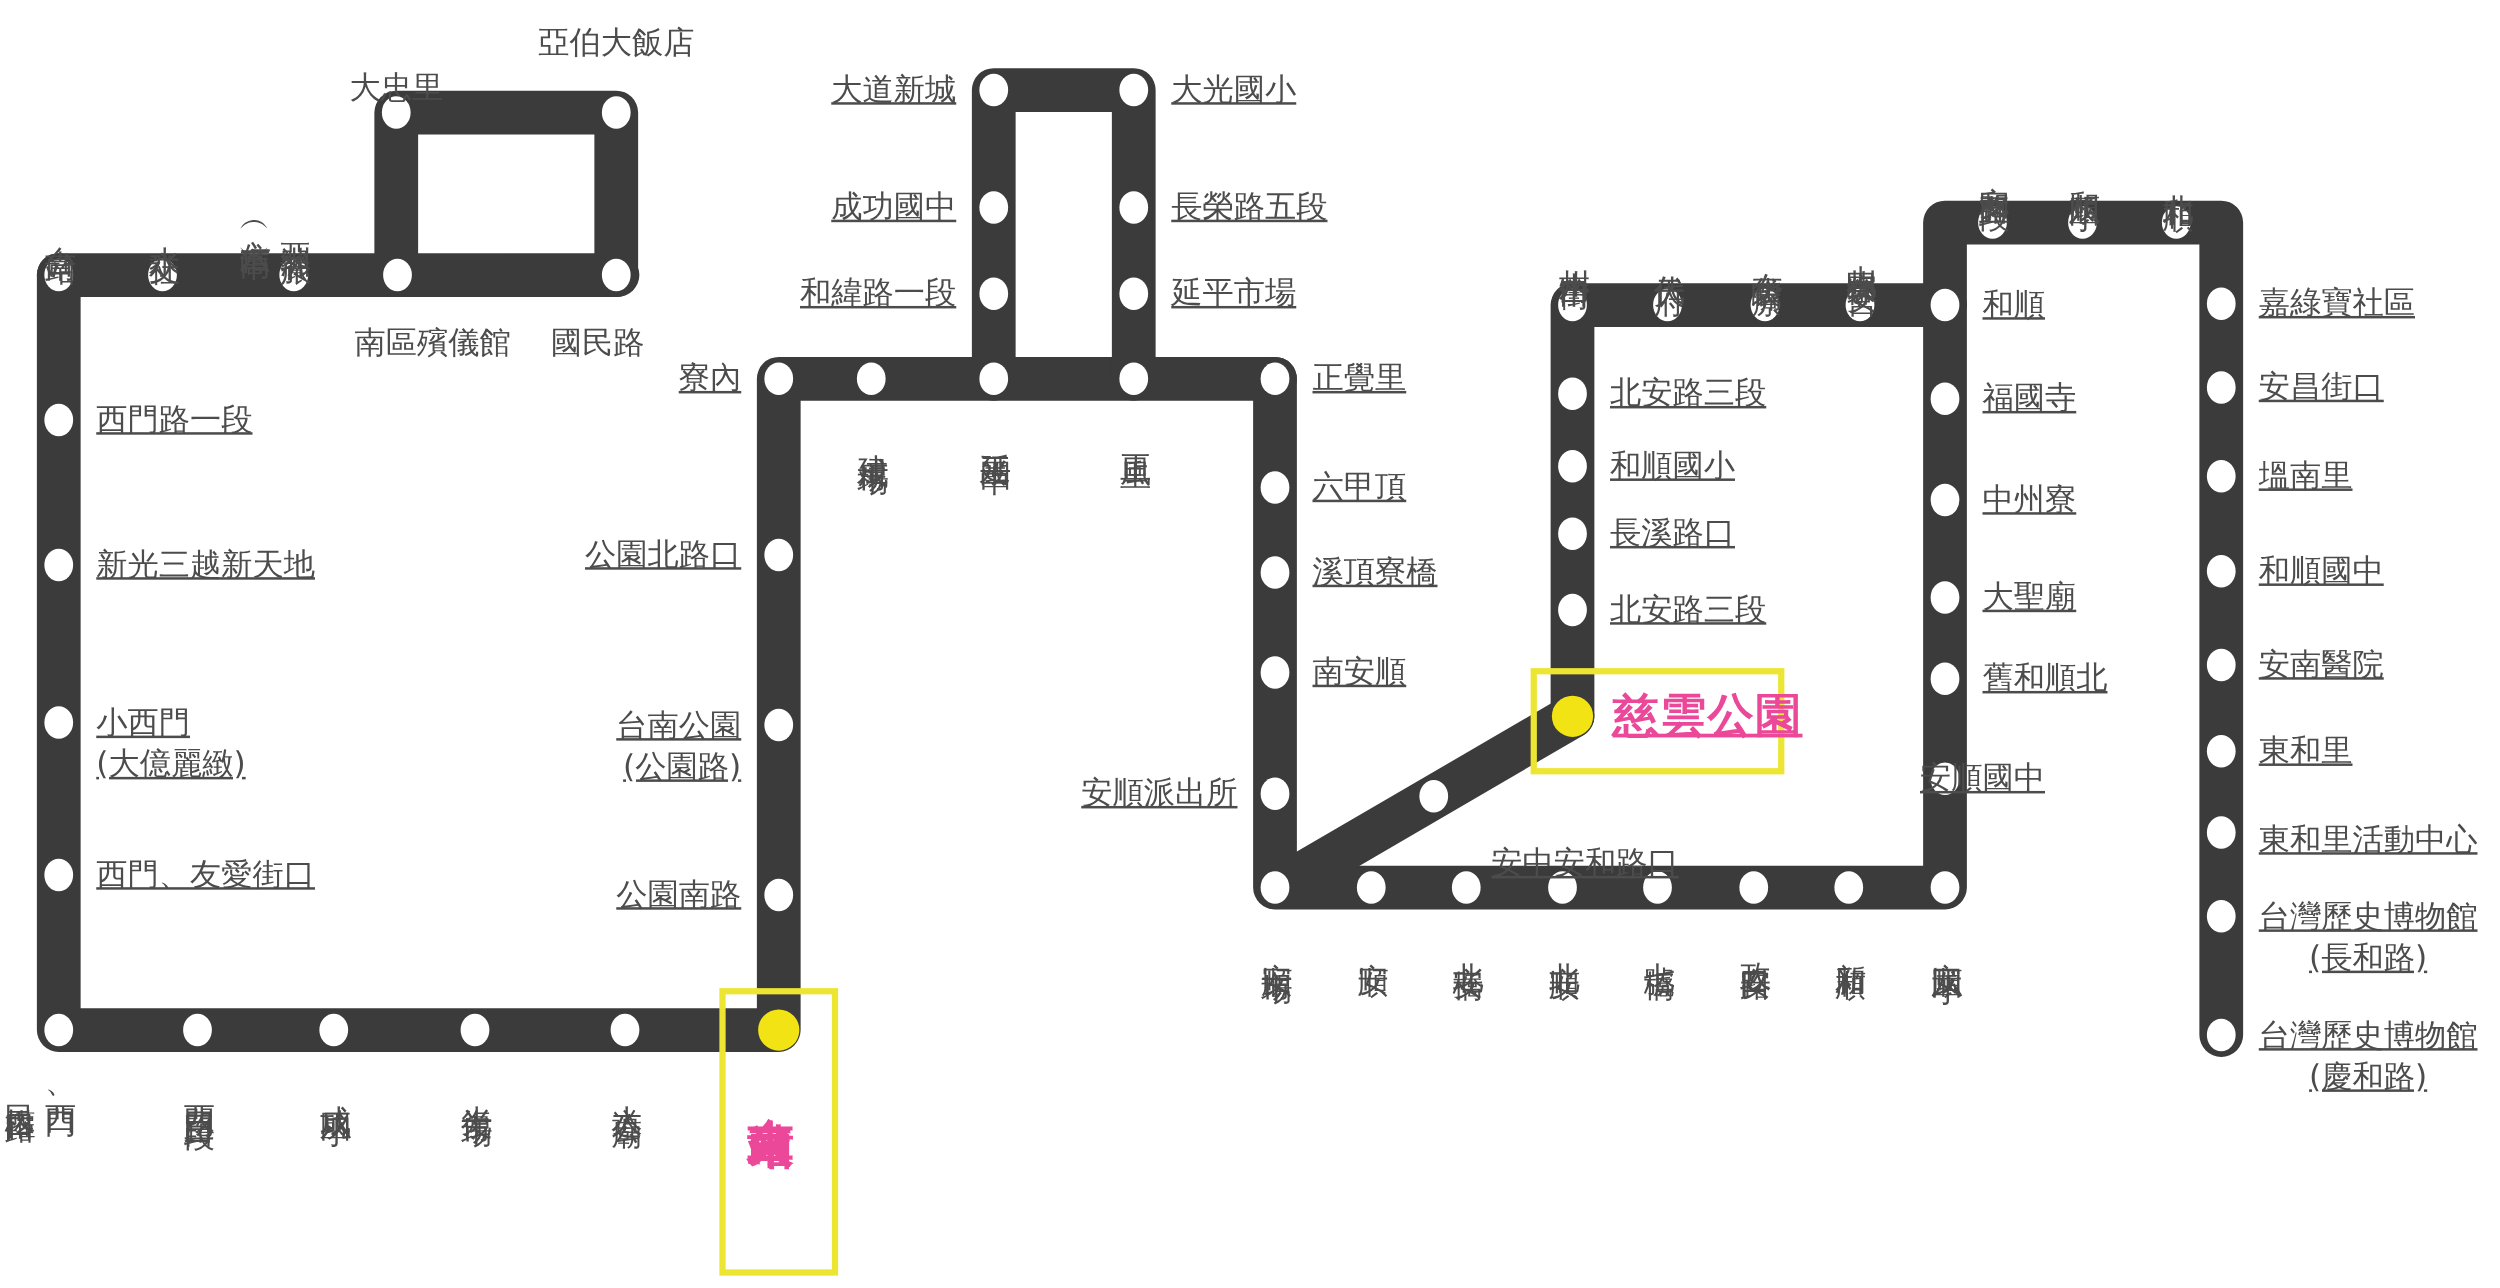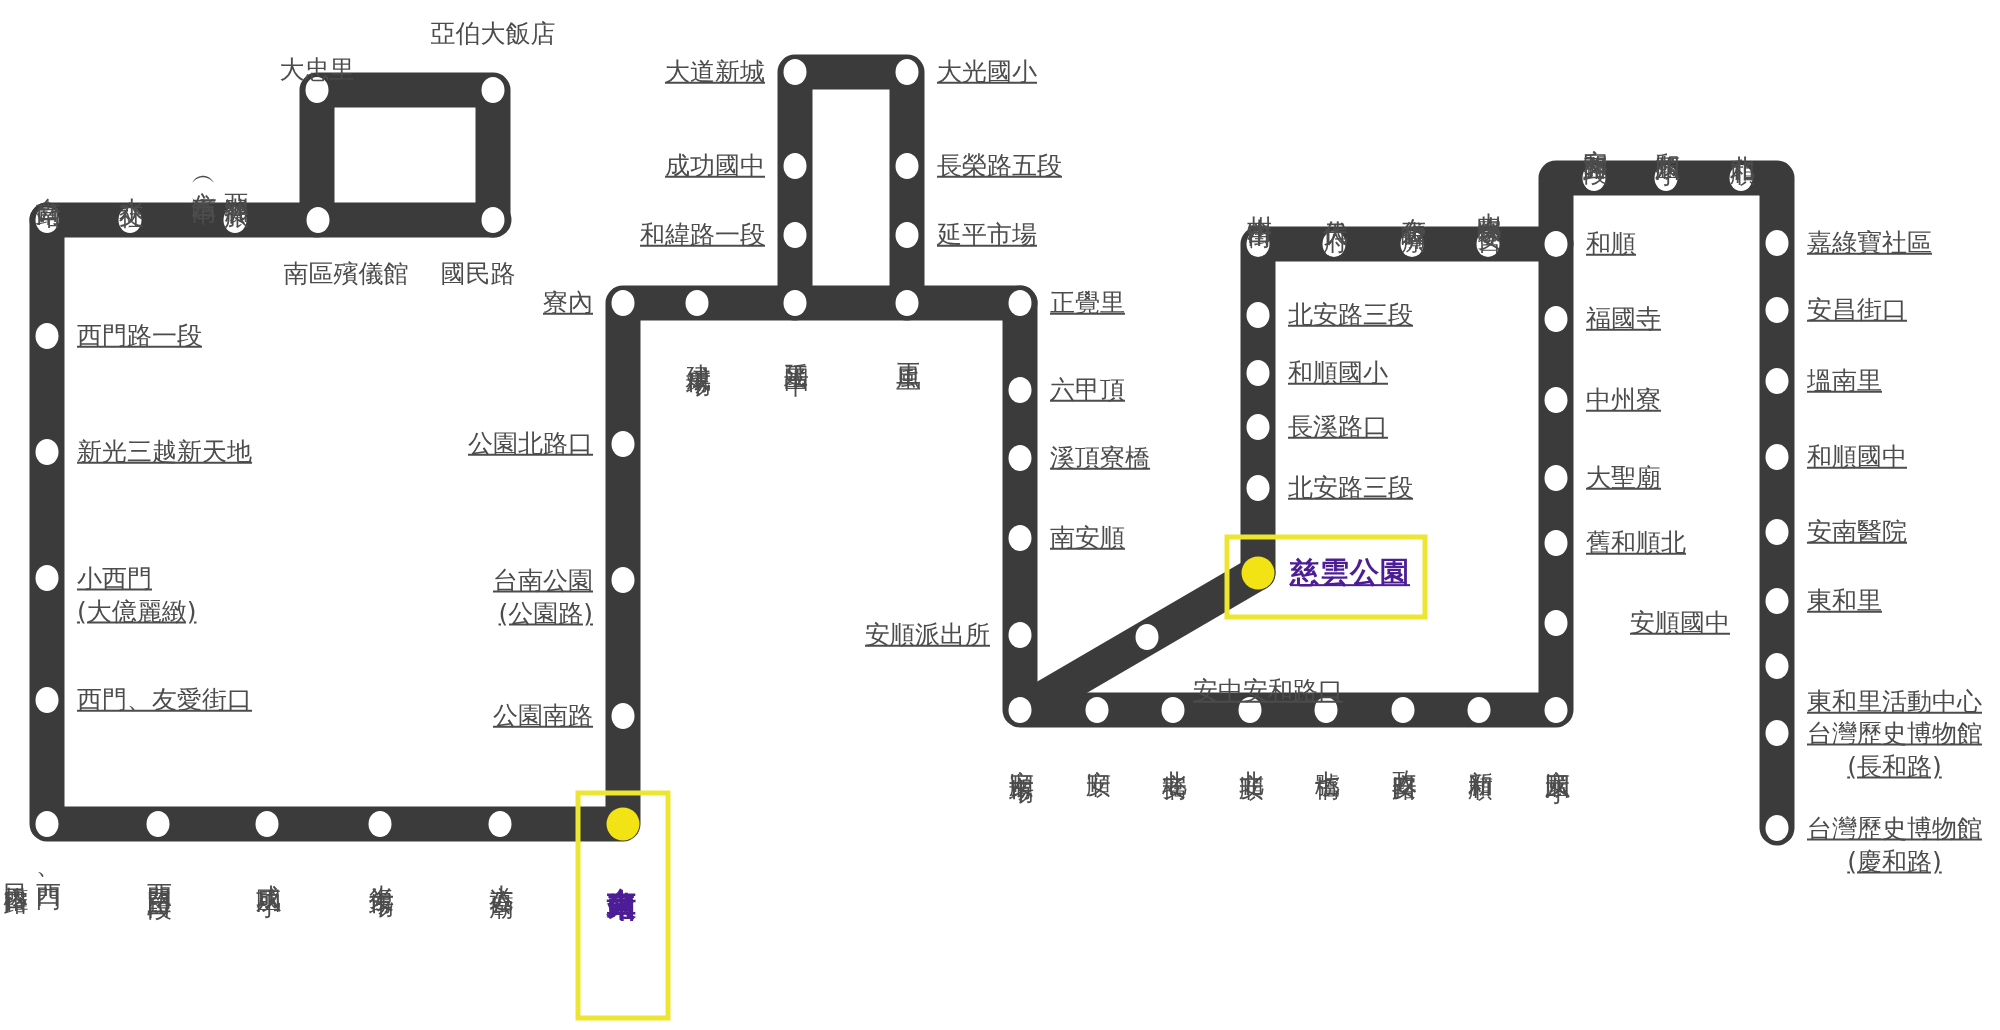--- a/index.html
+++ b/index.html
@@ -26,22 +26,22 @@
   .lbl.ac{text-align:center;}
   .lbl.v{
     writing-mode:vertical-rl;
     text-orientation:upright;
     letter-spacing:3px;
     line-height:1.3;
   }
   .lbl.vmb{height:180px;text-align:end;}
   .lbl.hl{
     font-weight:700;
-    font-size:29px;
-    color:#4c1d95;
+    font-size:37px;
+    color:#ec4899;
     letter-spacing:1px;
   }
 </style>
 </head>
 <body>
 
 <div class="map-wrap">
   <svg id="route-svg" width="2000" height="1030" viewBox="0 0 2000 1030">
       <path d="M47 220 L494 220" fill="none" stroke="#3b3b3b" stroke-width="35" stroke-linecap="round" stroke-linejoin="round"></path>
       <path d="M317 220 L317 90 L493 90 L493 220" fill="none" stroke="#3b3b3b" stroke-width="35" stroke-linecap="round" stroke-linejoin="round"></path>
@@ -180,29 +180,29 @@
       <div class="lbl h" style="left: 1288px; top: 315px;">北安路三段</div>
       <div class="lbl v" style="right: 725px; bottom: 820px;">州南十街口</div>
       <div class="lbl v" style="right: 649px; bottom: 820px;">代天府</div>
       <div class="lbl v" style="right: 571px; bottom: 820px;">布袋嘴療</div>
       <div class="lbl v" style="right: 495px; bottom: 820px;">中州寮保安宮</div>
       <div class="lbl h" style="left: 1586px; top: 244px;">和順</div>
       <div class="lbl h" style="left: 1586px; top: 319px;">福國寺</div>
       <div class="lbl h" style="left: 1586px; top: 400px;">中州寮</div>
       <div class="lbl h" style="left: 1586px; top: 478px;">大聖廟</div>
       <div class="lbl h" style="left: 1586px; top: 543px;">舊和順北</div>
-      <div class="lbl h" style="left: 1630px; top: 623px;">安順國中</div>
+      <div class="lbl h" style="left: 1536px; top: 623px;">安順國中</div>
       <div class="lbl v" style="right: 389px; bottom: 886px;">安和路五段</div>
       <div class="lbl v" style="right: 317px; bottom: 886px;">和順國小</div>
       <div class="lbl v" style="right: 242px; bottom: 886px;">北和順</div>
       <div class="lbl h" style="left: 1807px; top: 243px;">嘉綠寶社區</div>
       <div class="lbl h" style="left: 1807px; top: 310px;">安昌街口</div>
       <div class="lbl h" style="left: 1807px; top: 381px;">塭南里</div>
       <div class="lbl h" style="left: 1807px; top: 457px;">和順國中</div>
       <div class="lbl h" style="left: 1807px; top: 532px;">安南醫院</div>
       <div class="lbl h" style="left: 1807px; top: 601px;">東和里</div>
-      <div class="lbl h" style="left: 1807px; top: 702px;">東和里活動中心</div>
+      <div class="lbl h" style="left: 1807px; top: 672px;">東和里活動中心</div>
       <div class="lbl h ac" style="left: 1807px; top: 750px;">台灣歷史博物館
 (長和路)</div>
       <div class="lbl h ac" style="left: 1807px; top: 845px;">台灣歷史博物館
 (慶和路)</div>
     </div>
 </div>
 
 </body></html>

